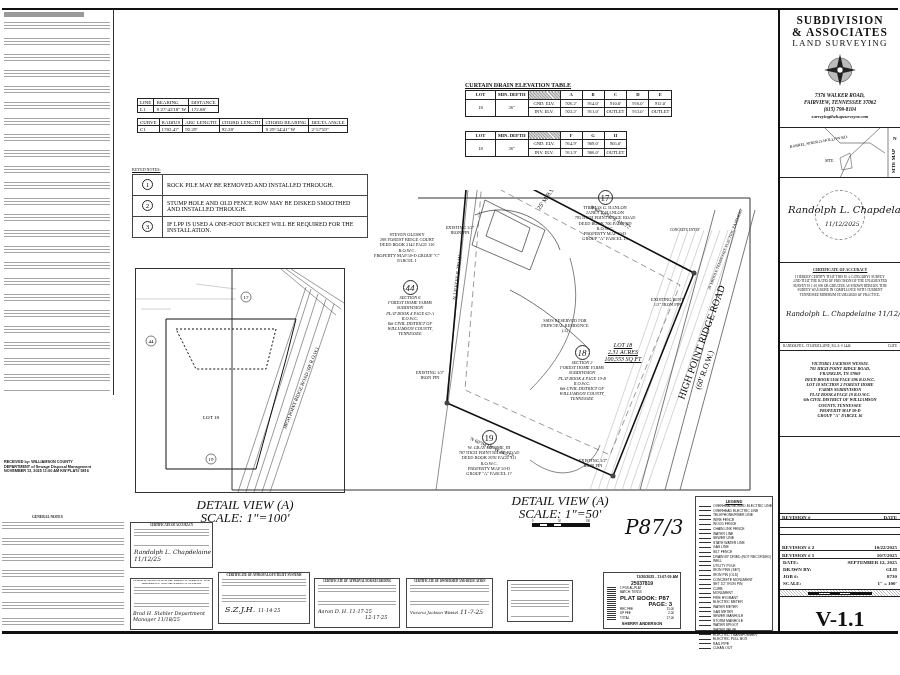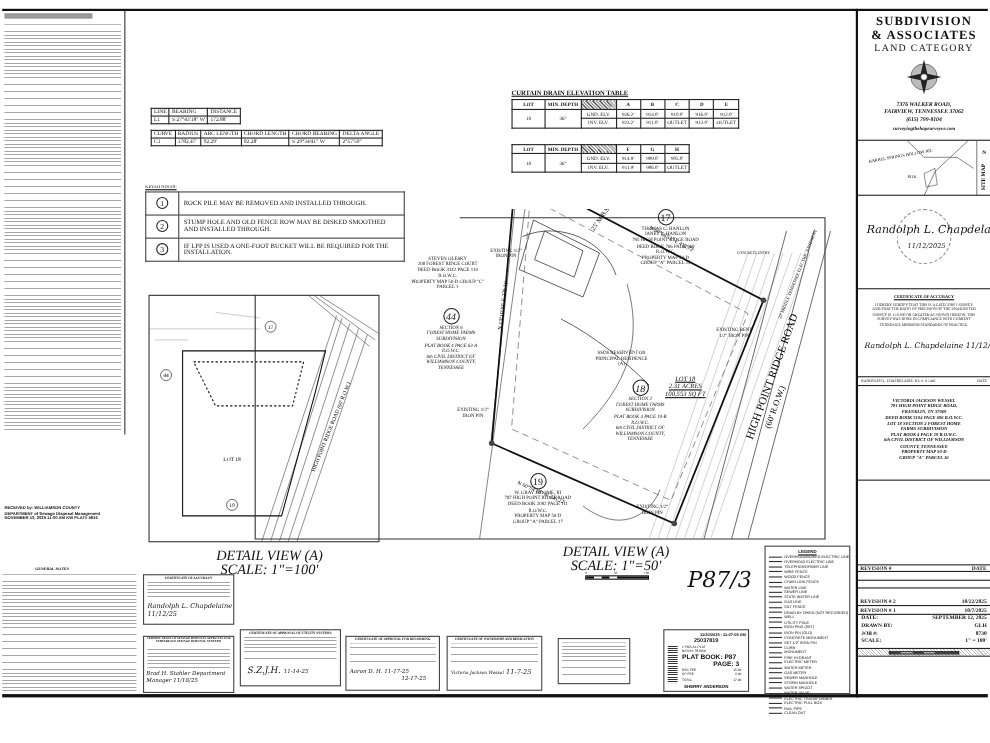--- a/index.html
+++ b/index.html
@@ -421,21 +421,21 @@
       <div class="legend-row"><span style="display: inline-block; width: 12px; border-bottom: 0.6px solid rgb(51, 51, 51); margin-right: 2px; vertical-align: middle;"></span><span>ELECTRIC PULL BOX</span></div>
       <div class="legend-row"><span style="display: inline-block; width: 12px; border-bottom: 0.6px solid rgb(51, 51, 51); margin-right: 2px; vertical-align: middle;"></span><span>RAIL PIPE</span></div>
       <div class="legend-row"><span style="display: inline-block; width: 12px; border-bottom: 0.6px solid rgb(51, 51, 51); margin-right: 2px; vertical-align: middle;"></span><span>CLEAN OUT</span></div>
     </div>
 </div>
 
 <div class="tb">
   <div class="tb-sec" style="top:0;height:120px;">
     <div class="firm1" style="margin-top:6px;">SUBDIVISION</div>
     <div class="firm1">&amp; ASSOCIATES</div>
-    <div class="firm2">LAND CATEGORY</div>
+    <div class="firm2">LAND SURVEYING</div>
     <svg width="40" height="40" viewBox="0 0 40 40" style="display:block;margin:2px auto;">
       <circle cx="20" cy="20" r="12" fill="#bbb" stroke="#444" stroke-width="0.6"></circle>
       <path d="M20 4 L23 17 L36 20 L23 23 L20 36 L17 23 L4 20 L17 17 Z" fill="#222"></path>
       <circle cx="20" cy="20" r="3" fill="#fff" stroke="#222" stroke-width="0.6"></circle>
     </svg>
     <div class="addr">7376 WALKER ROAD,</div>
     <div class="addr">FAIRVIEW, TENNESSEE 37062</div>
     <div class="addr">(615) 799-8104</div>
     <div class="addr" style="font-size:4.6px;">surveyingthehapeurveyor.com</div>
   </div>
@@ -508,13 +508,14 @@
   <div class="abs" style="left:0;top:581px;width:120px;height:8px;border-top:1px solid #222;border-bottom:1px solid #222;">
     <div class="hatch" style="position:absolute;inset:0;opacity:.35;"></div>
     <div class="scalebar" style="position:absolute;left:28px;top:2px;width:64px;height:3px;">
         <div style="background:#111"></div>
         <div></div>
         <div style="background:#111"></div>
         <div></div>
         <div style="background:#111;flex:2"></div>
       </div>
   </div>
+  <div class="abs sheetno" style="left:0;top:598px;width:120px;">V-1.1</div>
 </div>
 
 </body></html>

